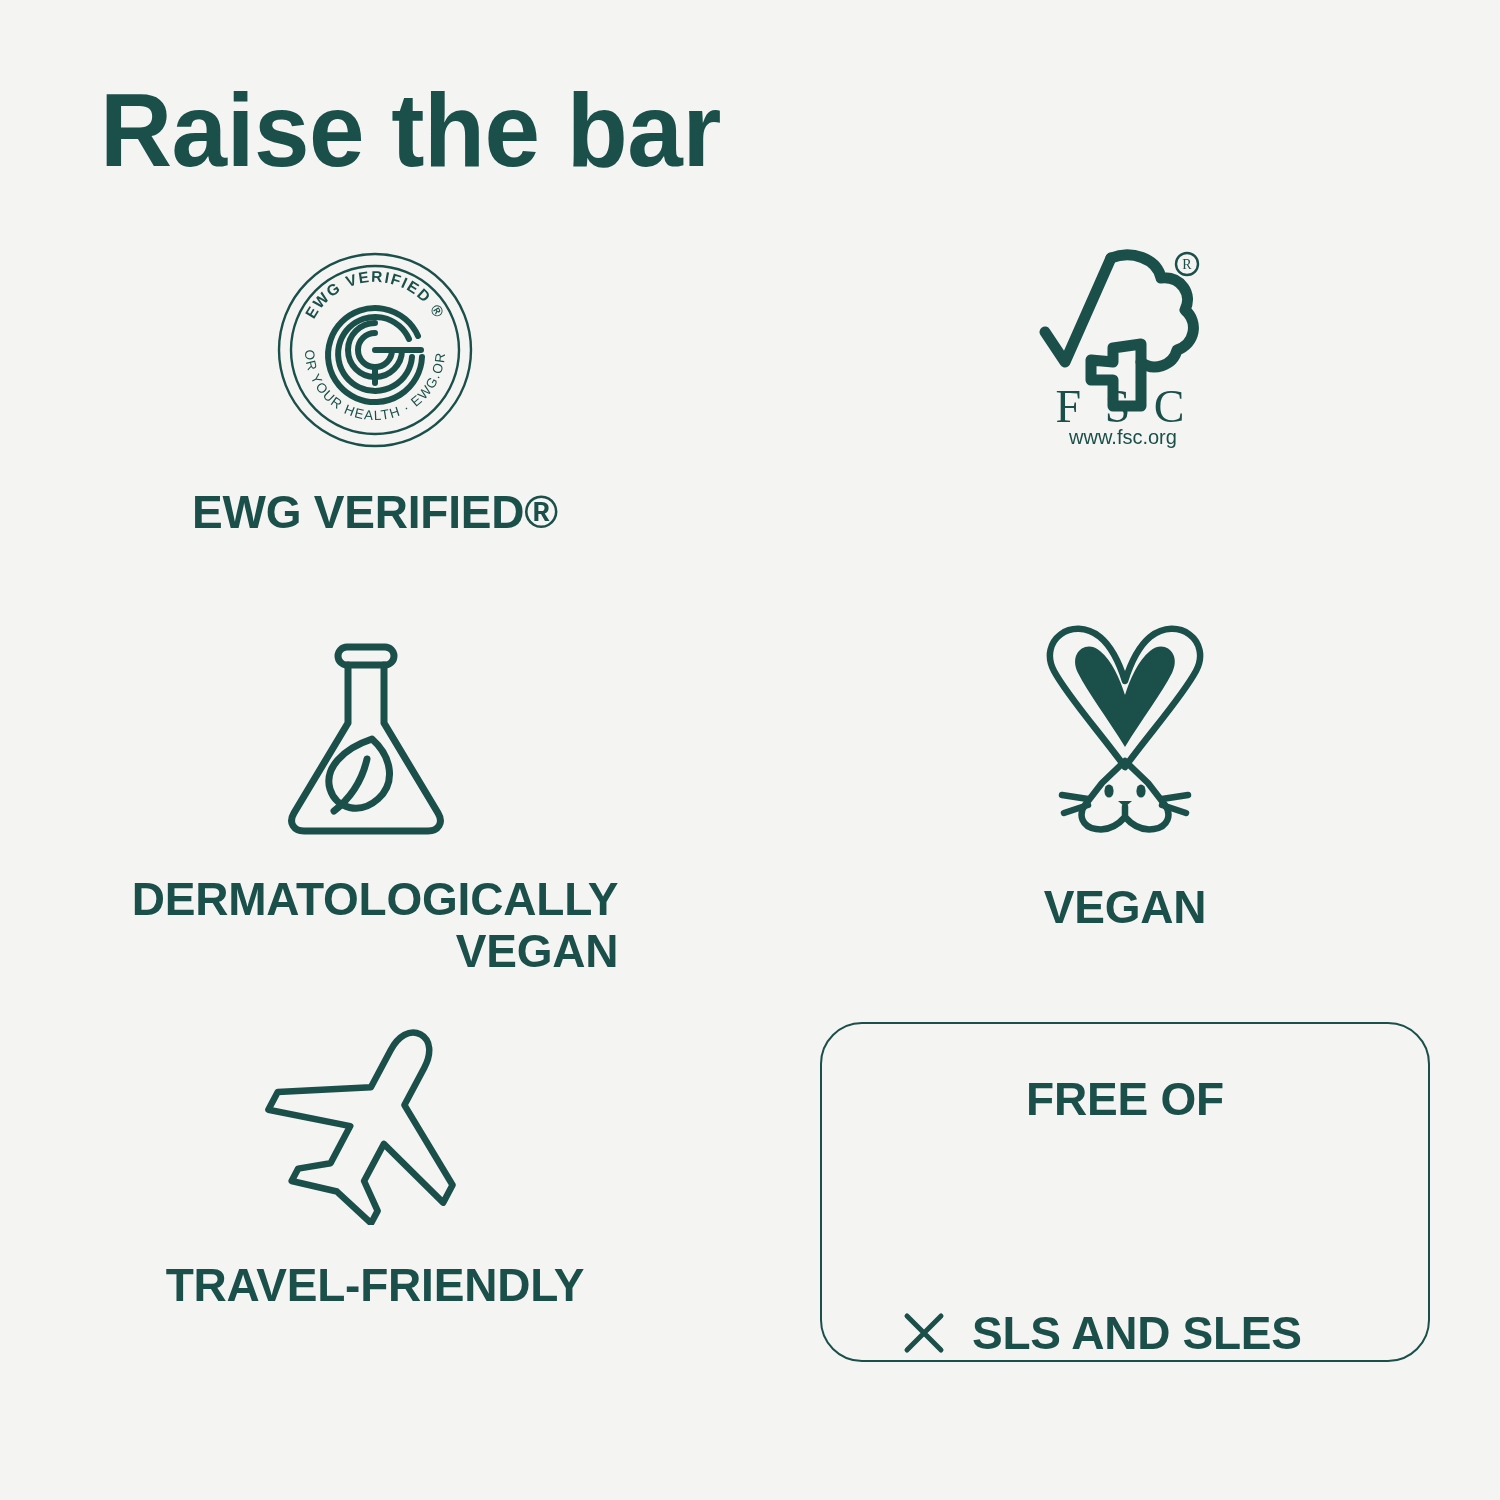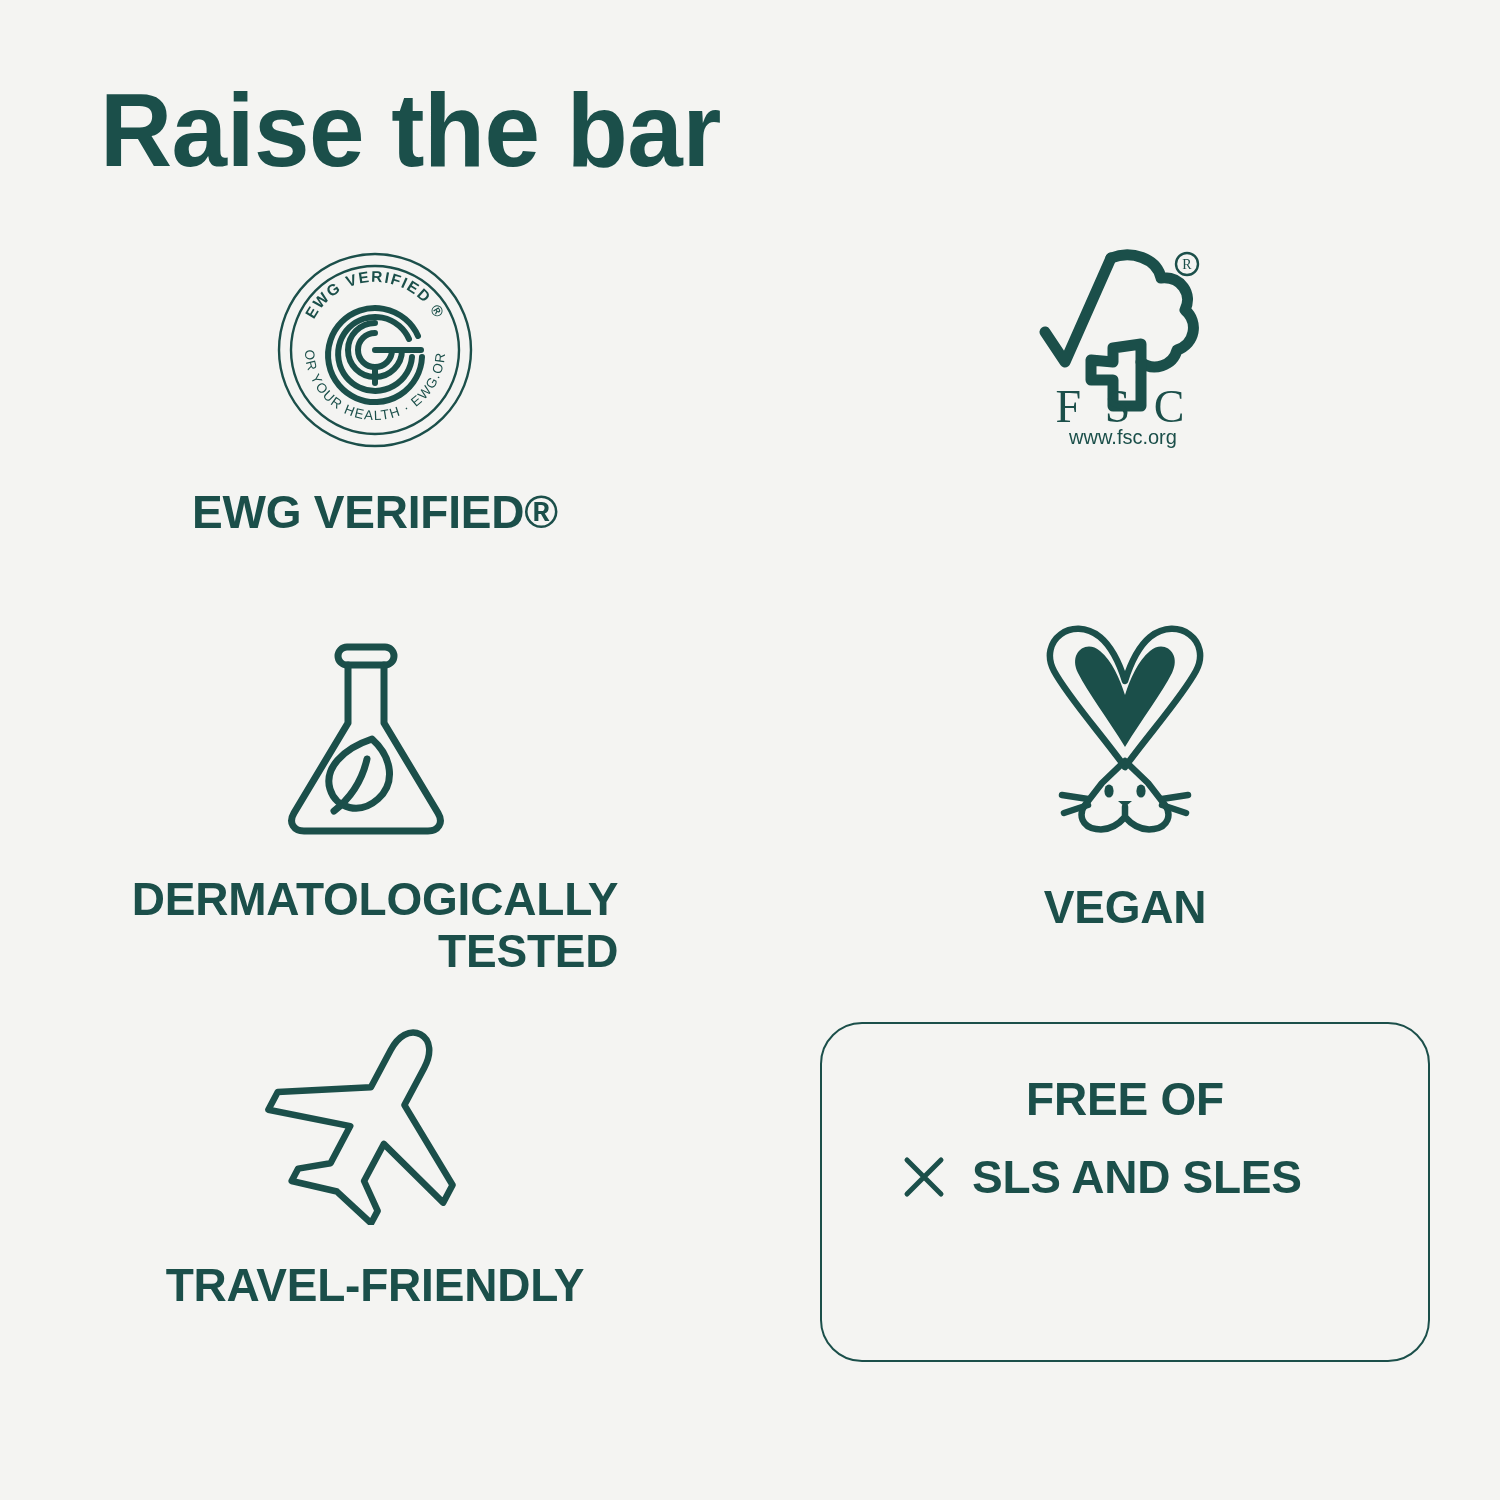--- a/index.html
+++ b/index.html
@@ -90,20 +90,21 @@
     margin-top: 12px;
     width: 610px;
     height: 340px;
     border: 2.5px solid #1b4f4a;
     border-radius: 42px;
     box-sizing: border-box;
     display: flex;
     flex-direction: column;
     align-items: center;
     padding-top: 48px;
+    justify-content: space-between;
   }
   .free-title {
     color: #1b4f4a;
     font-weight: bold;
     font-size: 46px;
     letter-spacing: -0.2px;
   }
   .free-list {
     margin-top: 24px;
     display: flex;
@@ -207,21 +208,21 @@
                      L 104,88 L 104,30"></path>
 
             <path d="M 92,104 C 112,122 116,148 98,164
                      C 80,180 56,174 50,154
                      C 44,134 62,114 92,104 Z"></path>
             <path d="M 87,124 C 82,146 72,162 54,176"></path>
           </g>
         </svg>
       </div>
       <div class="badge-label">DERMATOLOGICALLY
-TESTED</div>
+VEGAN</div>
     </div>
 
     <div class="cell cell-vegan">
       <div class="icon-wrap">
         <svg width="190" height="220" viewBox="0 0 190 220">
 
           <path d="M 95,132 C 78,104 58,78 48,58 C 38,38 56,24 70,36
                    C 82,46 90,64 95,80 C 100,64 108,46 120,36
                    C 134,24 152,38 142,58 C 132,78 112,104 95,132 Z" fill="#1b4f4a"></path>
 

